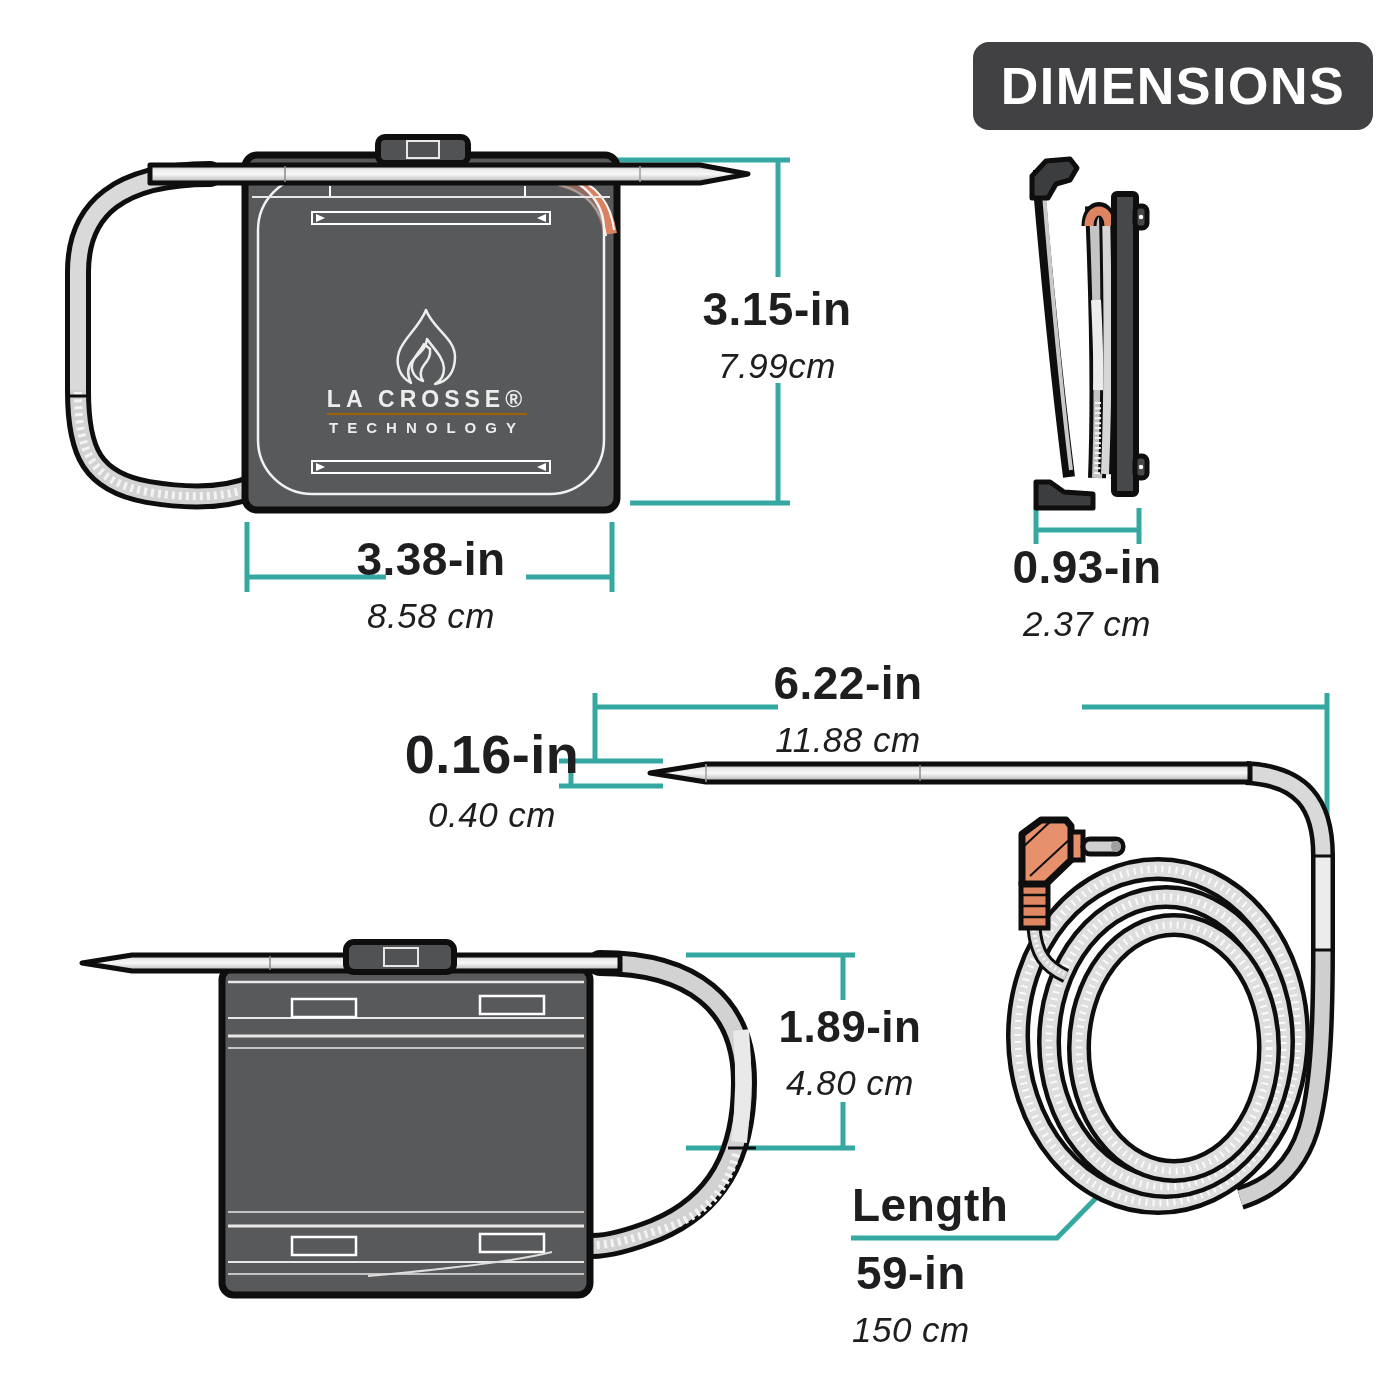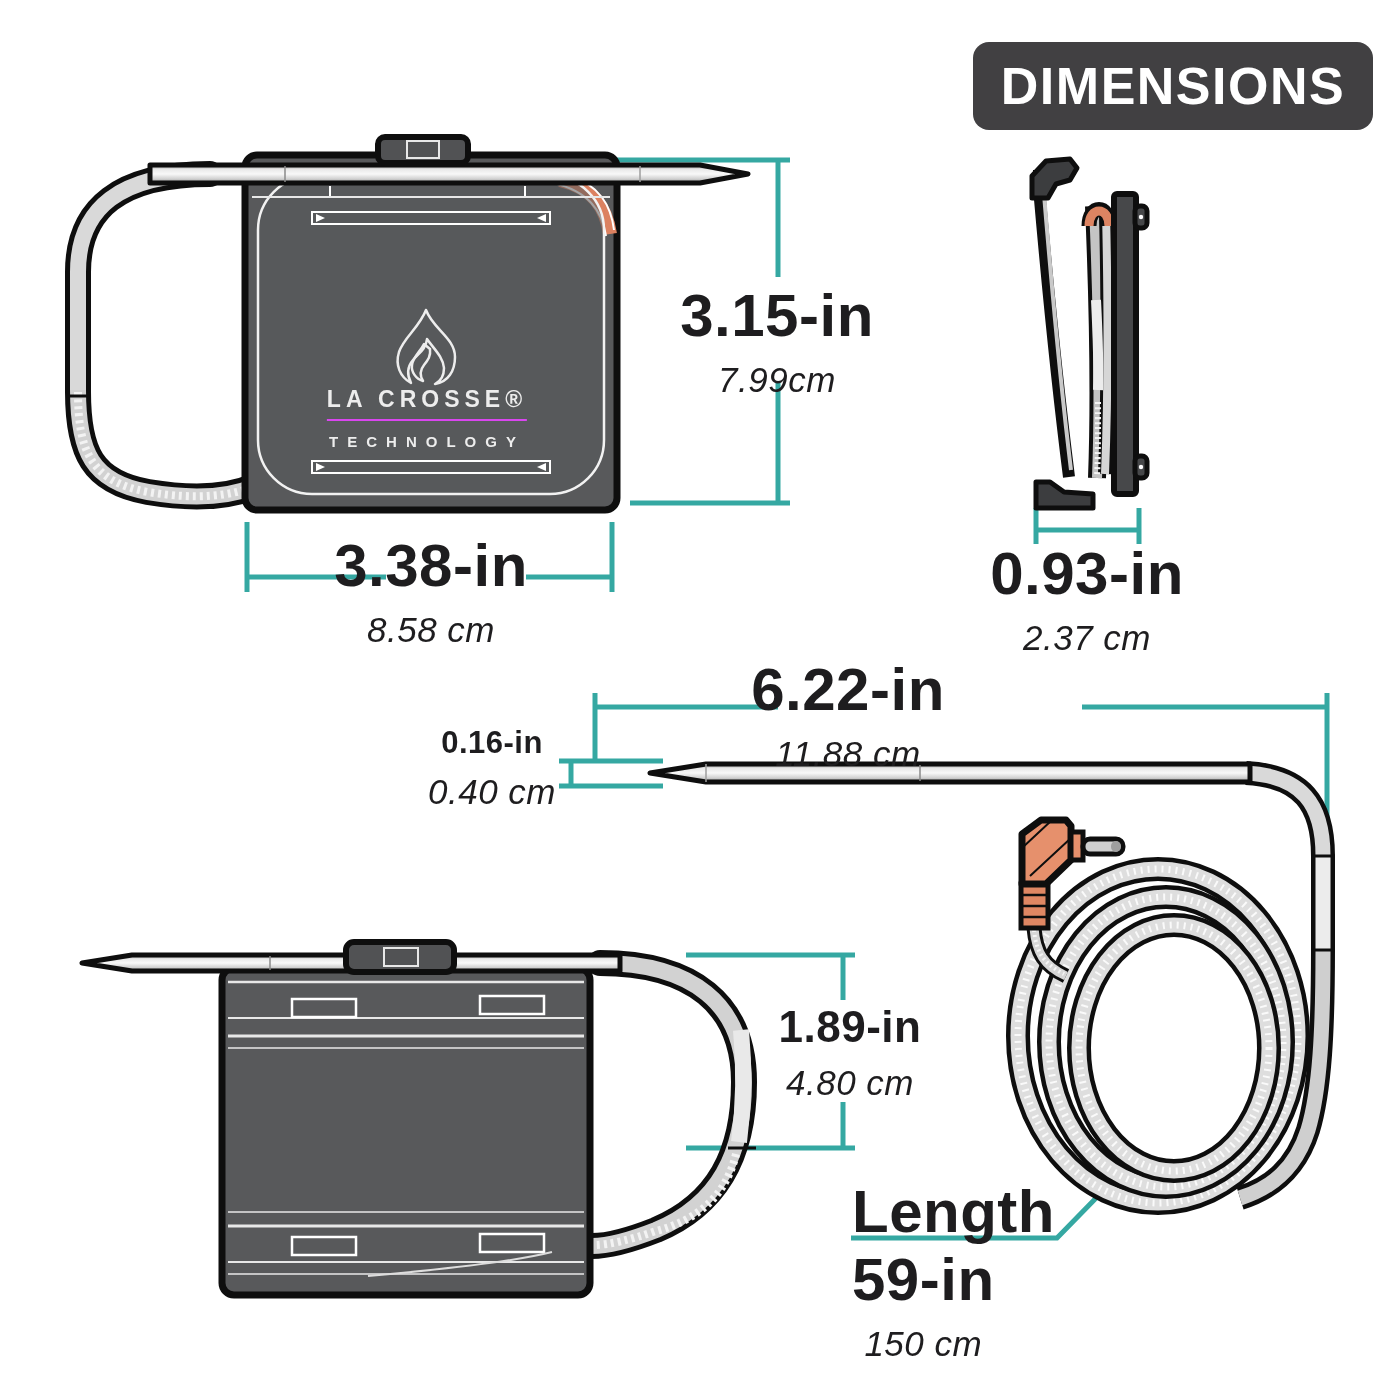--- a/index.html
+++ b/index.html
@@ -8,27 +8,27 @@
     font-family:"Liberation Sans","DejaVu Sans",sans-serif;color:#1e1d1f;
   }
   #art{position:absolute;left:0;top:0;}
   .hdr{
     position:absolute;left:973px;top:42px;width:400px;height:88px;
     background:#414042;border-radius:16px;display:flex;align-items:center;justify-content:center;
     color:#ffffff;font-weight:800;font-size:52px;letter-spacing:1.5px;
   }
   .dim{position:absolute;white-space:nowrap;}
   .center{transform:translateX(-50%);text-align:center;}
-  .val{font-weight:700;font-size:60px;line-height:1.0;letter-spacing:.5px;}
+  .val{font-weight:700;font-size:46px;line-height:1.0;letter-spacing:.5px;}
   .met{font-style:italic;font-size:35px;font-weight:400;line-height:1.1;margin-top:15px;letter-spacing:.5px;}
   .leftal{text-align:center;}
   .brand{position:absolute;left:427px;top:386px;transform:translateX(-50%);
     text-align:center;color:#ededed;white-space:nowrap;}
-  .brand-main{font-size:23px;font-weight:600;letter-spacing:5px;border-bottom:2px solid #d946ef;padding-bottom:6px;}
-  .brand-sub{font-size:15px;font-weight:600;letter-spacing:9px;margin-top:12px;}
+  .brand-main{font-size:23px;font-weight:600;letter-spacing:5px;border-bottom:2px solid #a16207;padding-bottom:0;}
+  .brand-sub{font-size:15px;font-weight:600;letter-spacing:9px;margin-top:4px;}
 </style>
 </head>
 <body>
 
 <div id="stage">
 
 <svg id="art" width="1400" height="1400" viewBox="0 0 1400 1400">
   <defs>
     <linearGradient id="metalV" x1="0" y1="0" x2="0" y2="1">
       <stop offset="0" stop-color="#9d9d9d"></stop>
@@ -249,21 +249,21 @@
     <div class="val">0.93-in</div>
     <div class="met">2.37 cm</div>
   </div>
 
   <div class="dim center" style="left:848px;top:660px">
     <div class="val">6.22-in</div>
     <div class="met">11.88 cm</div>
   </div>
 
   <div class="dim center" style="left:492px;top:727px">
-    <div class="val" style="font-size:31px">0.16-in</div>
+    <div class="val" style="font-size:54px">0.16-in</div>
     <div class="met">0.40 cm</div>
   </div>
 
   <div class="dim center" style="left:850px;top:1005px">
     <div class="val" style="font-size:44px">1.89-in</div>
     <div class="met">4.80 cm</div>
   </div>
 
   <div class="dim leftal" style="left:852px;top:1182px">
     <div class="val">Length</div>

